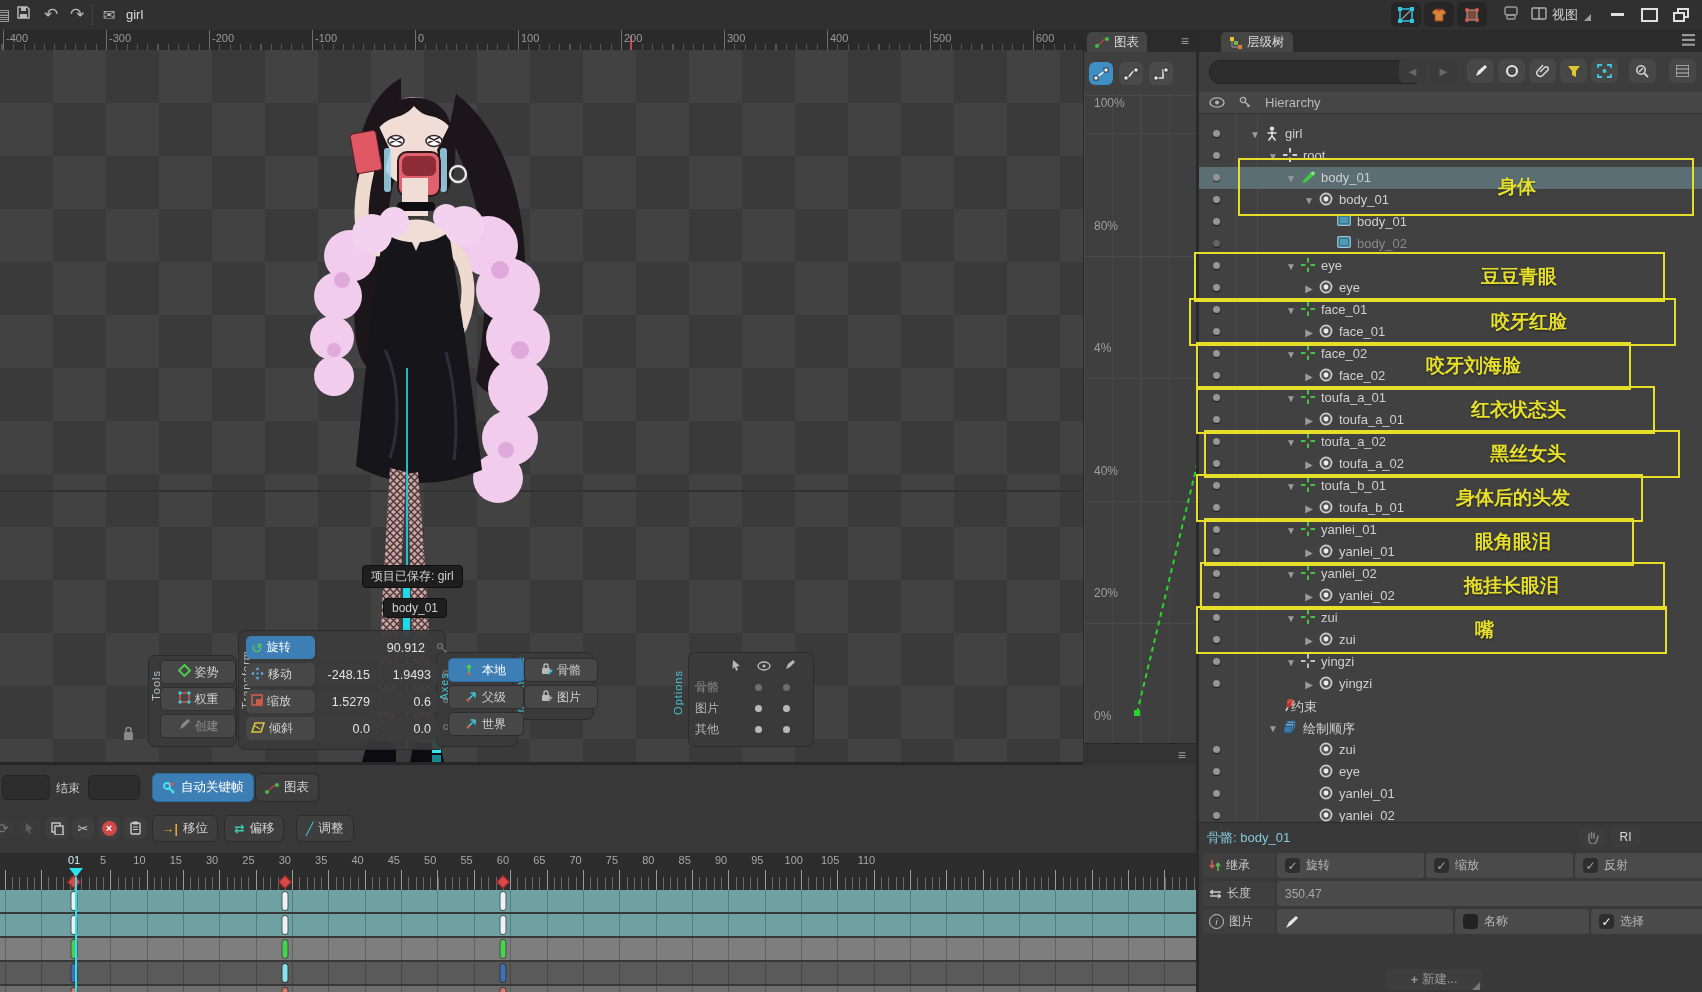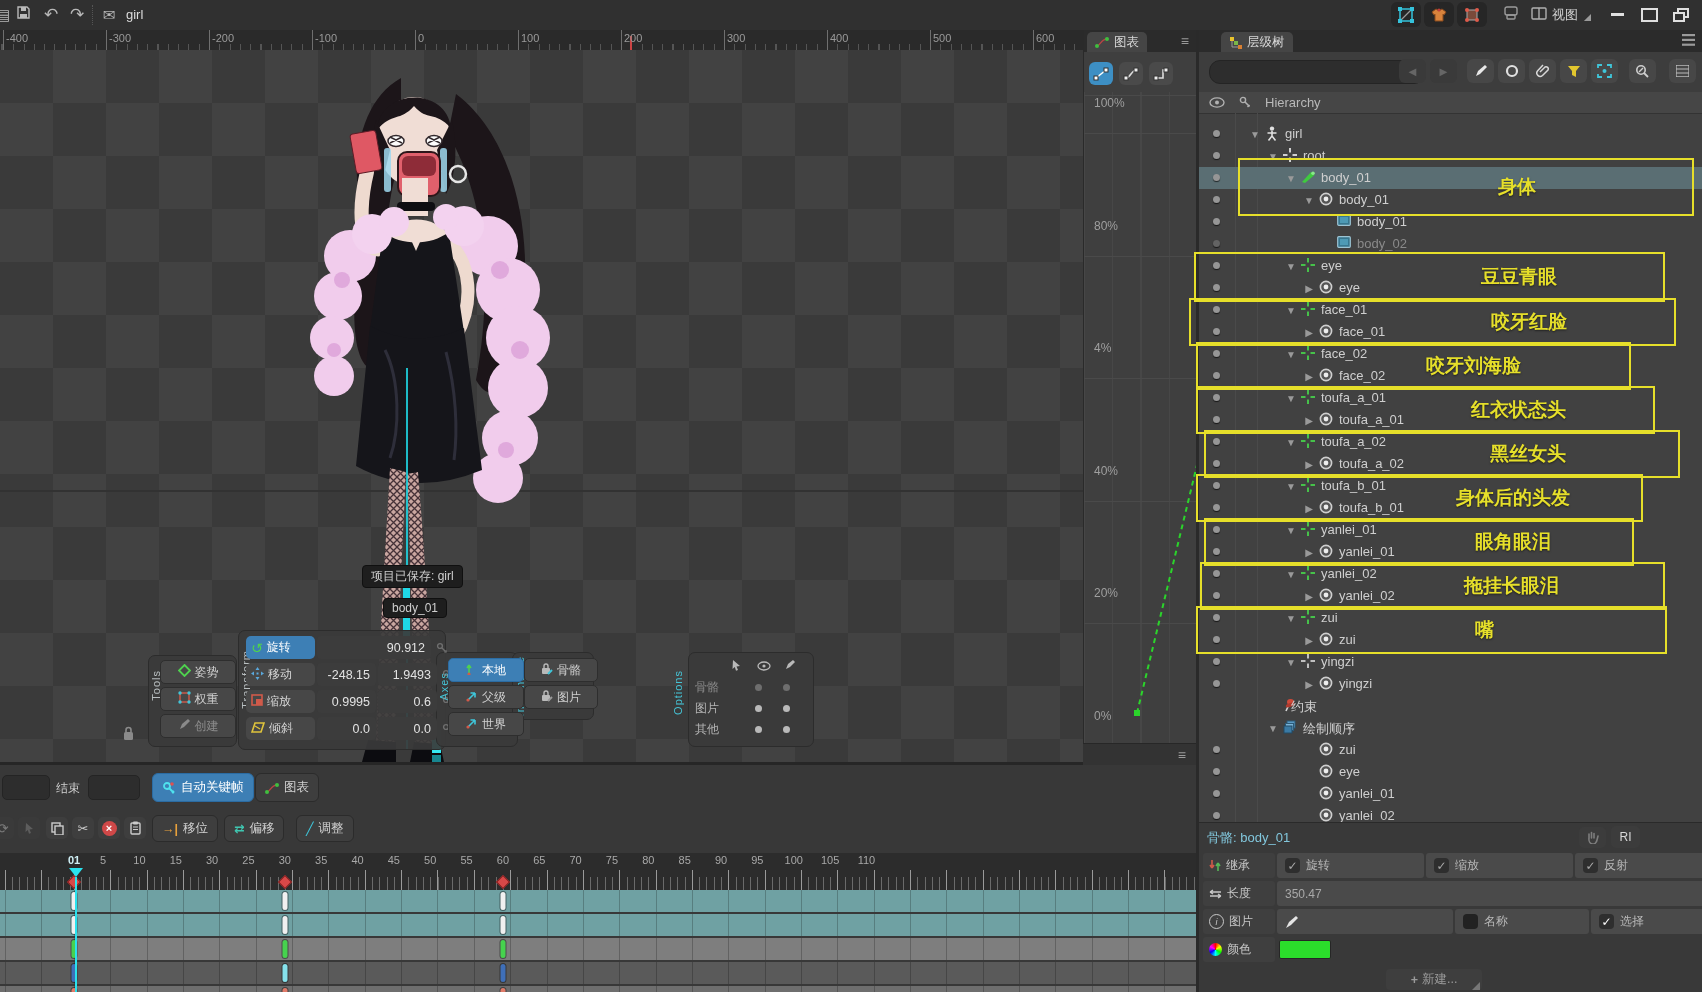--- a/index.html
+++ b/index.html
@@ -390,21 +390,21 @@
         </div>
       </div>
       <div class="trow" style="left: 246px; top: 640px;">
         <div class="tlab">
           <span><svg width="12" height="12" viewBox="0 0 12 12">
               <rect x="1" y="1" width="10" height="10" fill="none" stroke="#d05a4a" stroke-width="1.6"></rect>
               <rect x="5" y="5" width="6" height="6" fill="#d05a4a"></rect>
             </svg></span>
           <span>缩放</span>
         </div>
-        <div class="tval" style="width: 53px;">0.9995</div>
+        <div class="tval" style="width: 53px;">1.5279</div>
         <div class="tval" style="width: 53px;">0.6</div>
         <div class="keyico">
           <svg width="12" height="12" viewBox="0 0 12 12">
             <circle cx="4" cy="4" r="2.4" fill="none" stroke="#9a9a9a" stroke-width="1.4"></circle>
             <path d="M6 6 L10.5 10.5 M8.5 10.5 l2-2" stroke="#9a9a9a" stroke-width="1.4" fill="none"></path>
           </svg>
         </div>
       </div>
       <div class="trow" style="left: 246px; top: 667px;">
         <div class="tlab">
@@ -920,29 +920,20 @@
           </svg>
       </div>
       <div class="pcell" style="width:118px">
           <span class="chk" style="background:#222"></span>
           <span>名称</span>
         </div>
       <div class="pcell" style="flex:1;width:118px">
           <span class="chk bright">✓</span>
           <span>选择</span>
         </div>
-    </div>
-    <div class="prow" style="top:114px">
-      <div class="plab">
-        <span style="width:13px;height:13px;border-radius:50%;background:conic-gradient(red,yellow,lime,cyan,blue,magenta,red)"></span>
-        <span>颜色</span>
-      </div>
-      <div class="pcell" style="width:412px;background:transparent;padding-left:2px">
-        <span class="swatch" id="color-swatch" style="background: rgb(43, 221, 43);"></span>
-      </div>
     </div>
     <div class="newbtn" style="left:187px;top:146px;width:96px;height:21px">
       <span style="font-weight:bold">+</span>
       <span>新建...</span>
       <span style="position:absolute;right:2px;bottom:0;width:0;height:0;border:4px solid transparent;border-right-color:#777;border-bottom-color:#777"></span>
     </div>
   </div>
 
   <div class="abs timeline">
     <div class="tl-input" style="left:2px;top:10px;width:46px"></div>
@@ -1000,21 +991,21 @@
     <div class="tl-btn" style="left:296px;top:50px;height:25px">
       <span style="color:#3fc6da;font-weight:bold">╱</span>
         <span>调整</span>
     </div>
 
     <div class="abs" style="left:2px;top:92px;width:20px;height:24px;background:#3e3e3e;border-radius:4px 0 0 4px"></div>
     <div class="abs" style="left:23px;top:92px;width:24px;height:24px;background:#3e3e3e;border-radius:0 4px 4px 0;color:#ddd;font-size:10px;display:flex;align-items:center;justify-content:center">▶▶</div>
     <div class="abs" style="left:52px;top:91px;width:25px;height:26px;background:#3d7fb5;border-radius:5px;color:#fff;display:flex;align-items:center;justify-content:center;font-size:15px">⟳</div>
 
     <div class="fruler" id="fruler">
-        <div class="fnum" style="left: 74px; color: rgb(207, 239, 245); font-weight: bold;">01</div>
+        <div class="fnum" style="left: 74px; color: rgb(207, 239, 245);">01</div>
         <div class="fnum" style="left: 103.08px;">5</div>
         <div class="fnum" style="left: 139.43px;">10</div>
         <div class="fnum" style="left: 175.78px;">15</div>
         <div class="fnum" style="left: 212.13px;">30</div>
         <div class="fnum" style="left: 248.48px;">25</div>
         <div class="fnum" style="left: 284.83px;">30</div>
         <div class="fnum" style="left: 321.18px;">35</div>
         <div class="fnum" style="left: 357.53px;">40</div>
         <div class="fnum" style="left: 393.88px;">45</div>
         <div class="fnum" style="left: 430.23px;">50</div>

